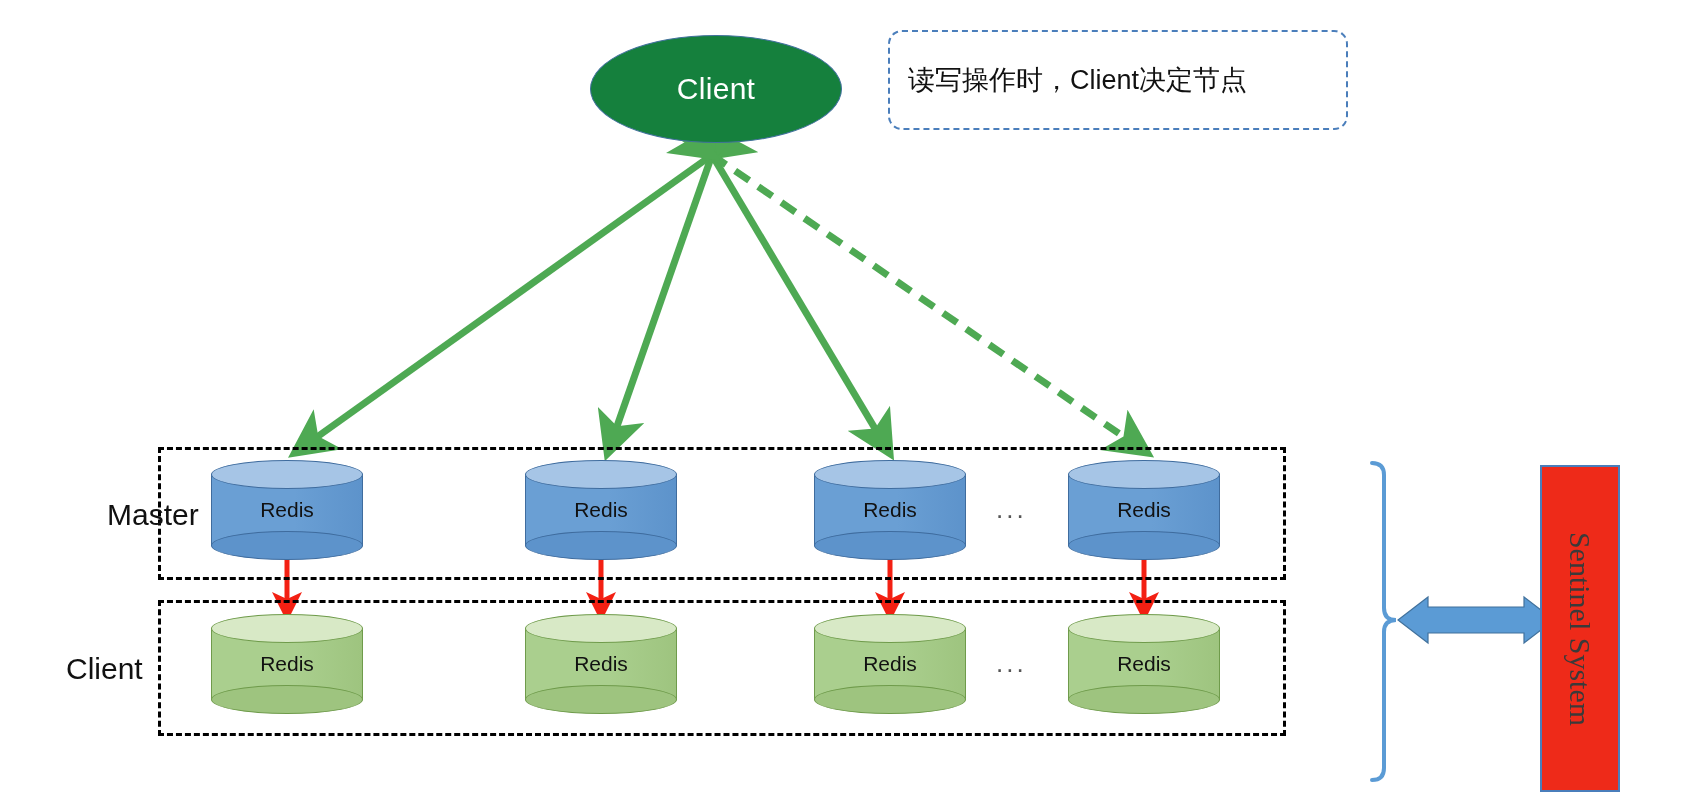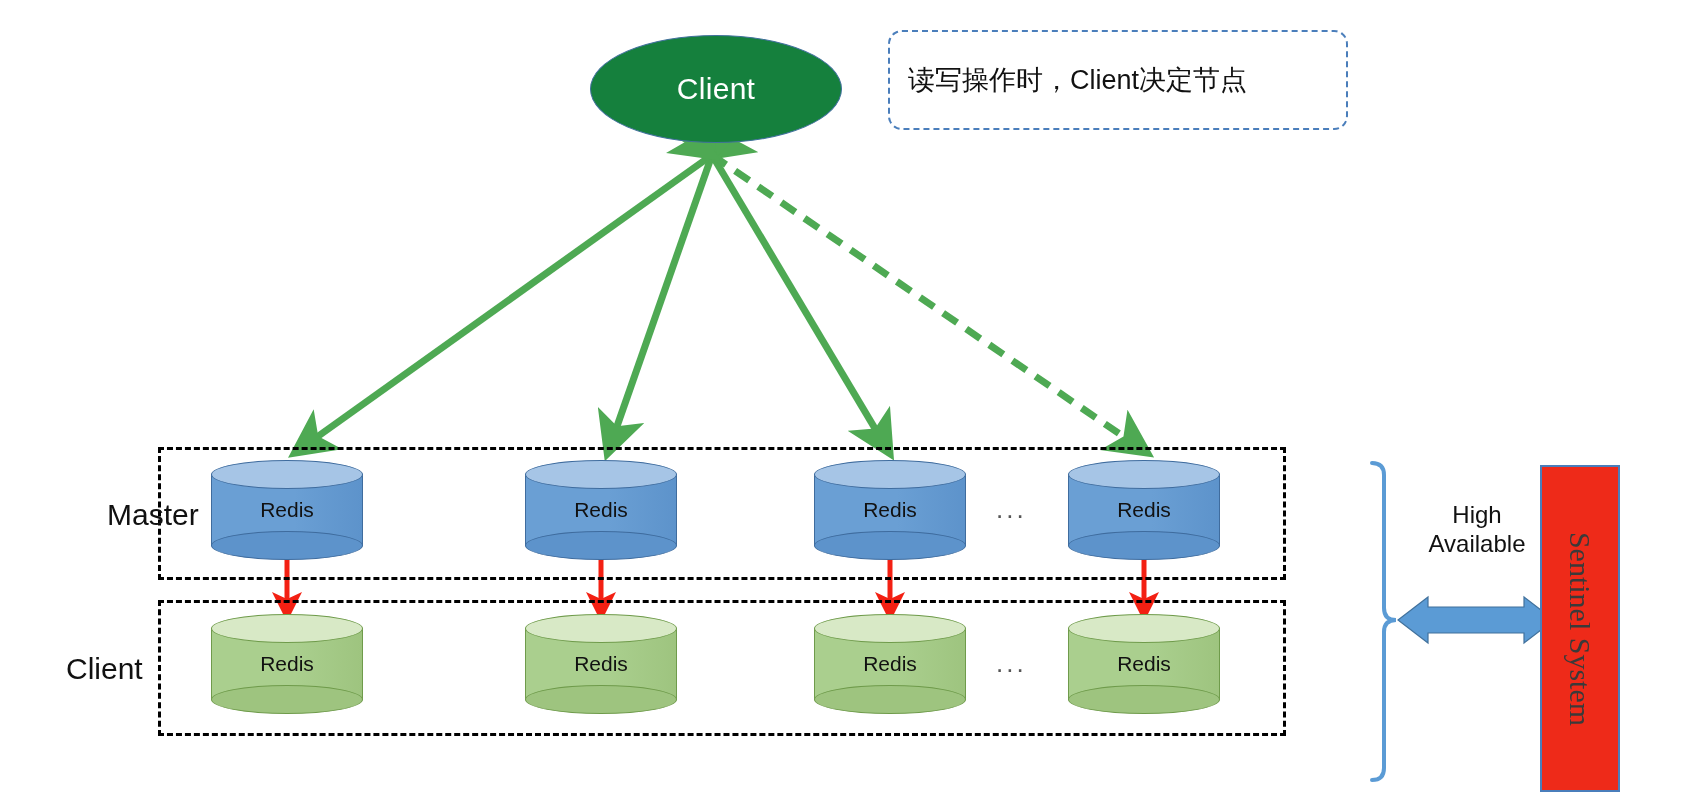--- a/index.html
+++ b/index.html
@@ -174,22 +174,18 @@
     <div class="cap-text">Redis</div>
   </div>
   <div class="dots" style="left:996px;top:648px;">...</div>
   <div class="cyl slave" style="left:1068px;top:614px;">
     <div class="body"></div>
     <div class="bottom"></div>
     <div class="top"></div>
     <div class="cap-text">Redis</div>
   </div>
 
-  <div class="ha-label">
-    <div>High</div>
-    <div>Available</div>
-  </div>
 
   <div class="sentinel-box">
     <span class="sentinel-text">Sentinel System</span>
   </div>
 
 </div>
 
 </body></html>

